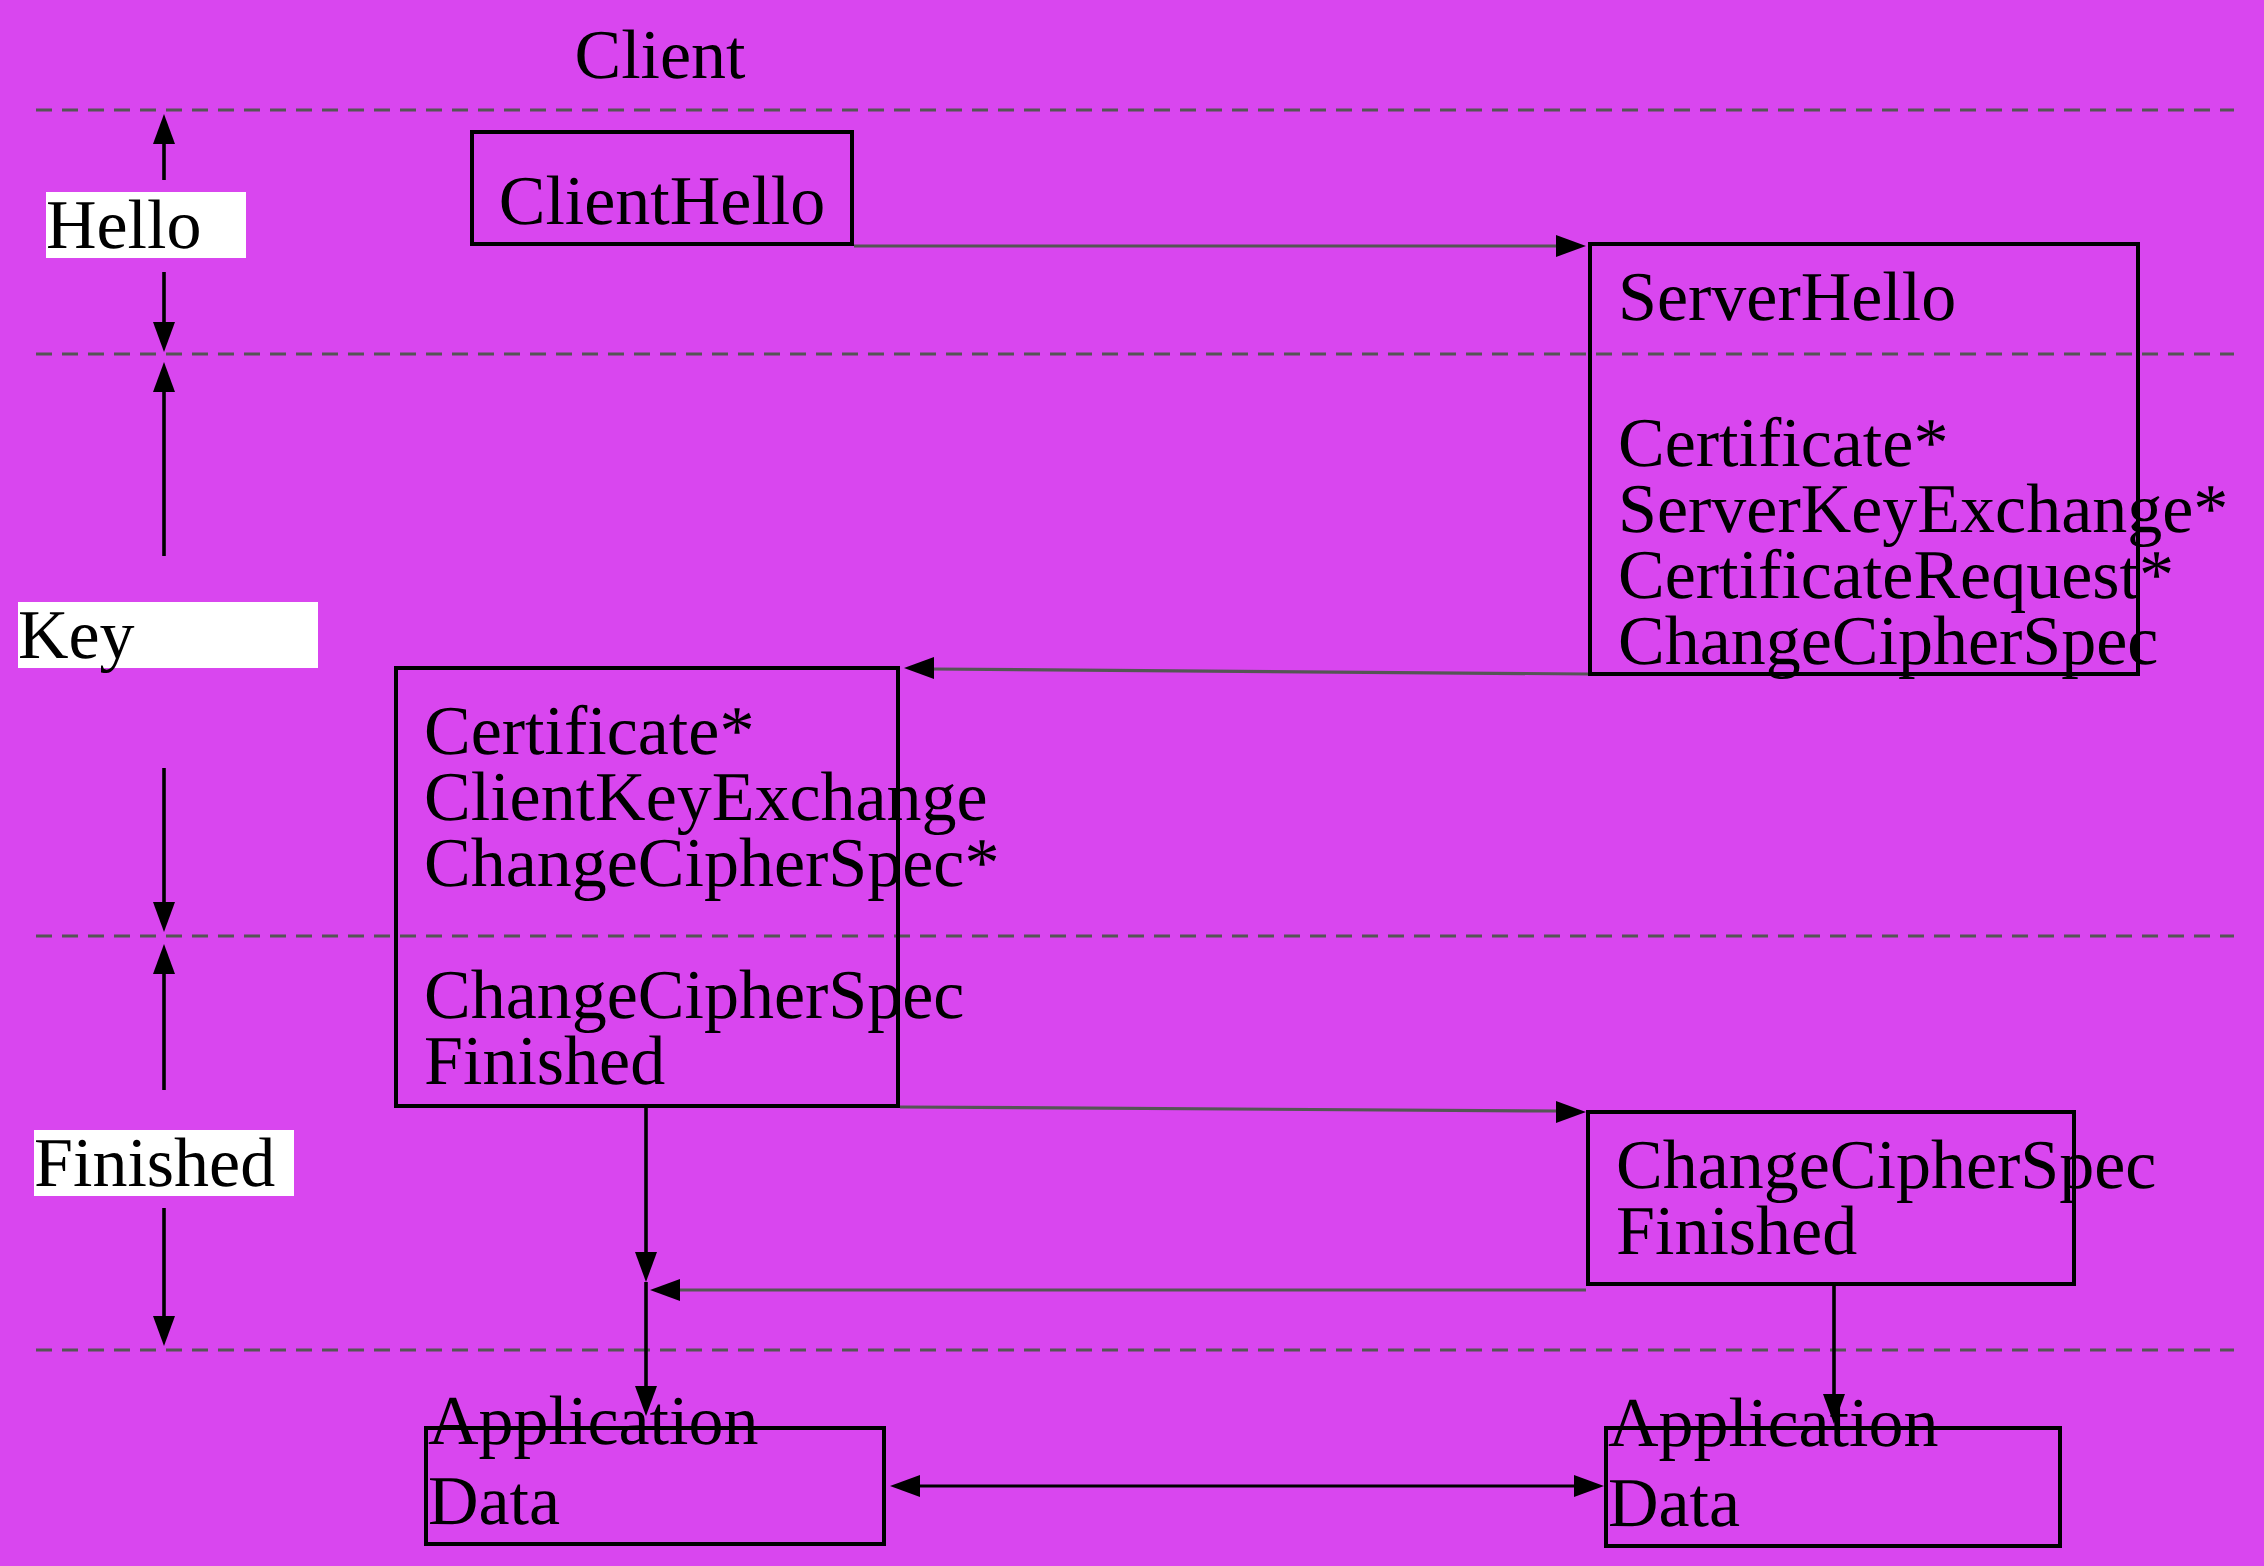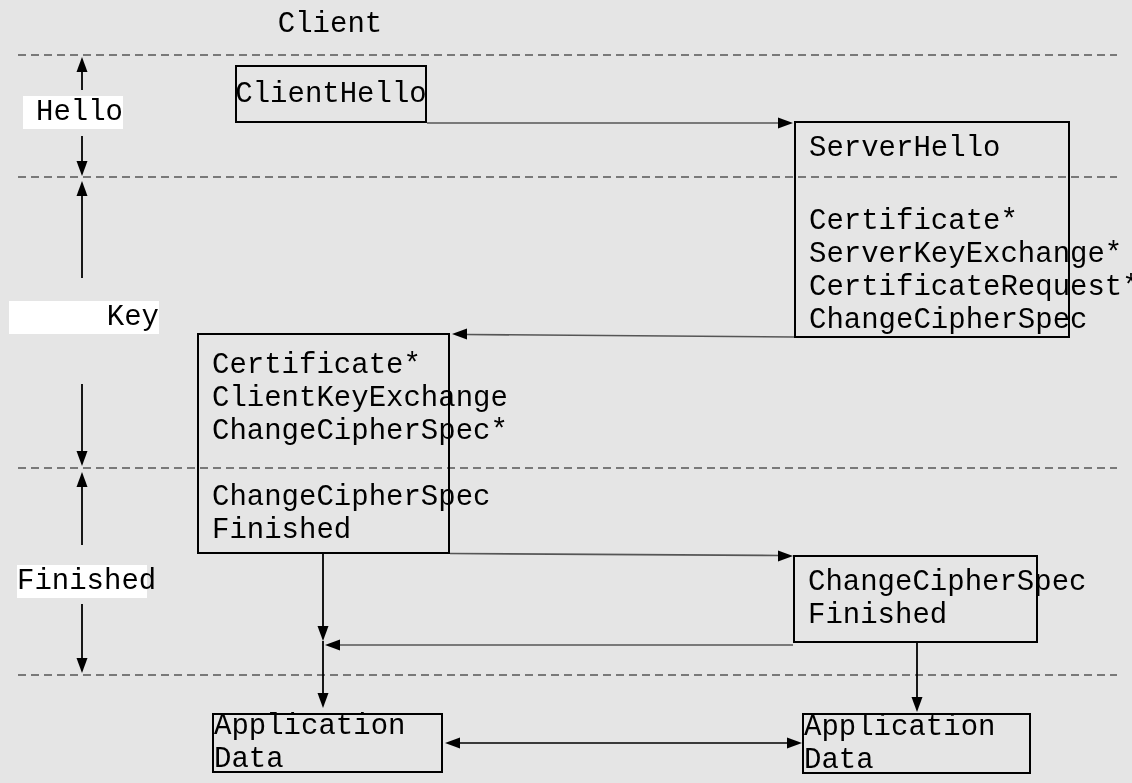--- a/index.html
+++ b/index.html
@@ -1,36 +1,36 @@
 <!DOCTYPE html>
 <html><head>
 <meta charset="utf-8">
 <style>
   html,body{margin:0;padding:0;background:#fff;}
   .canvas{
     position:relative;
     width:1132px;height:783px;
-    background:#e5e5e5;
-    font-family:Liberation Mono, monospace;
-    font-size:29px;color:#000;
+    background:#d946ef;
+    font-family:Liberation Serif, serif;
+    font-size:35px;color:#000;
     overflow:hidden;
   }
   .wires{position:absolute;left:0;top:0;z-index:1;}
   .box{
     position:absolute;box-sizing:border-box;
     border:2px solid #000;background:transparent;z-index:2;
   }
-  .box.center{display:flex;align-items:center;justify-content:center;}
+  .box.center{display:flex;align-items:flex-end;justify-content:center;}
   .line{height:33px;line-height:33px;white-space:nowrap;}
   .spacer40{height:40px;}
   .spacer33{height:33px;}
   .pad-flight{padding:9px 0 0 13px;}
   .pad-client-flight{padding:14px 0 0 13px;}
   .col-label{position:absolute;top:8px;width:200px;text-align:center;z-index:2;}
-  .phase-label{position:absolute;text-align:right;z-index:3;background:#fff;}
+  .phase-label{position:absolute;text-align:left;z-index:3;background:#fff;}
 </style>
 </head>
 <body>
 
 <div class="canvas">
 
   <svg class="wires" width="1132" height="783" viewBox="0 0 1132 783">
 
     <g stroke="#555" stroke-width="1.6" stroke-dasharray="8 5">
       <line x1="18" y1="55" x2="1117" y2="55"></line>

